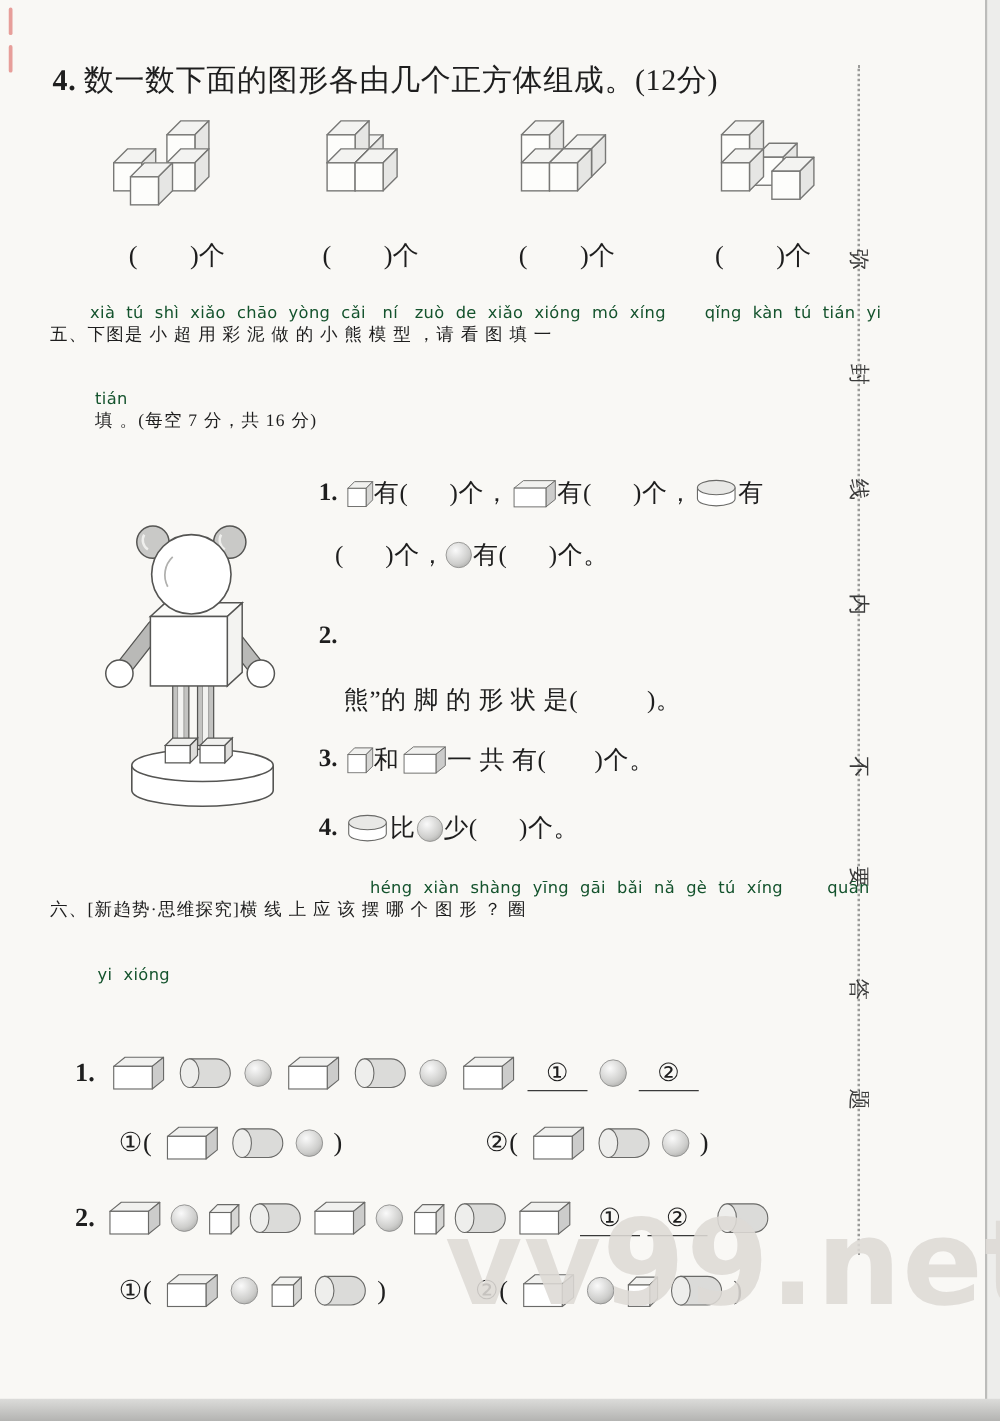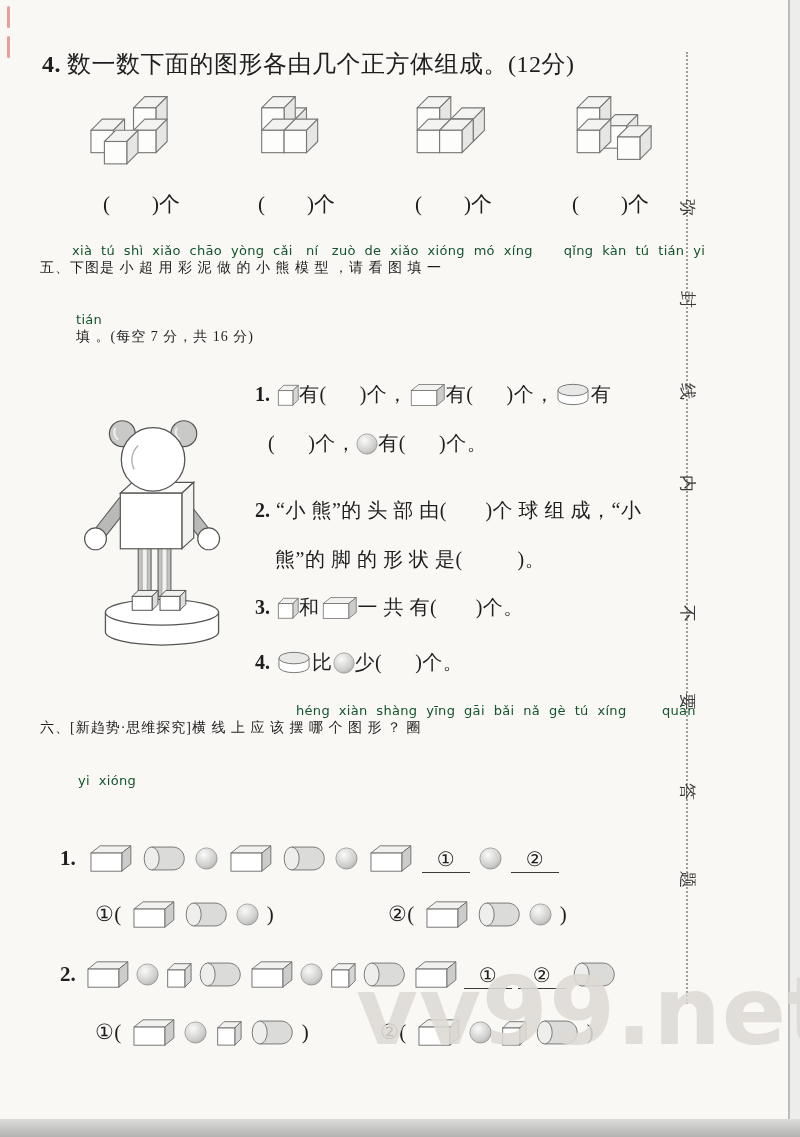--- a/index.html
+++ b/index.html
@@ -215,23 +215,20 @@
         <span class="seg-text">(      )个，</span>
         <svg class="shape shape-sphere">
           <use href="#sym-sphere" xlink:href="#sym-sphere"></use>
         </svg>
         <span class="seg-text">有(      )个。</span>
       </span>
   </div>
 
   <div class="abs q5-line" style="left:255px; top:497px">
     <span class="q-num">2.</span>
-    <span style="display:flex;align-items:center">
-        <span class="seg-text">“小 熊”的 头 部 由(       )个 球 组 成，“小</span>
-      </span>
   </div>
   <div class="abs q5-line" style="left:275px; top:546px">
     <span style="display:flex;align-items:flex-start">
         <span class="seg-text">熊”的 脚 的 形 状 是(          )。</span>
       </span>
   </div>
 
   <div class="abs q5-line" style="left:255px; top:594px">
     <span class="q-num">3.</span>
     <span style="display:flex;align-items:center">

